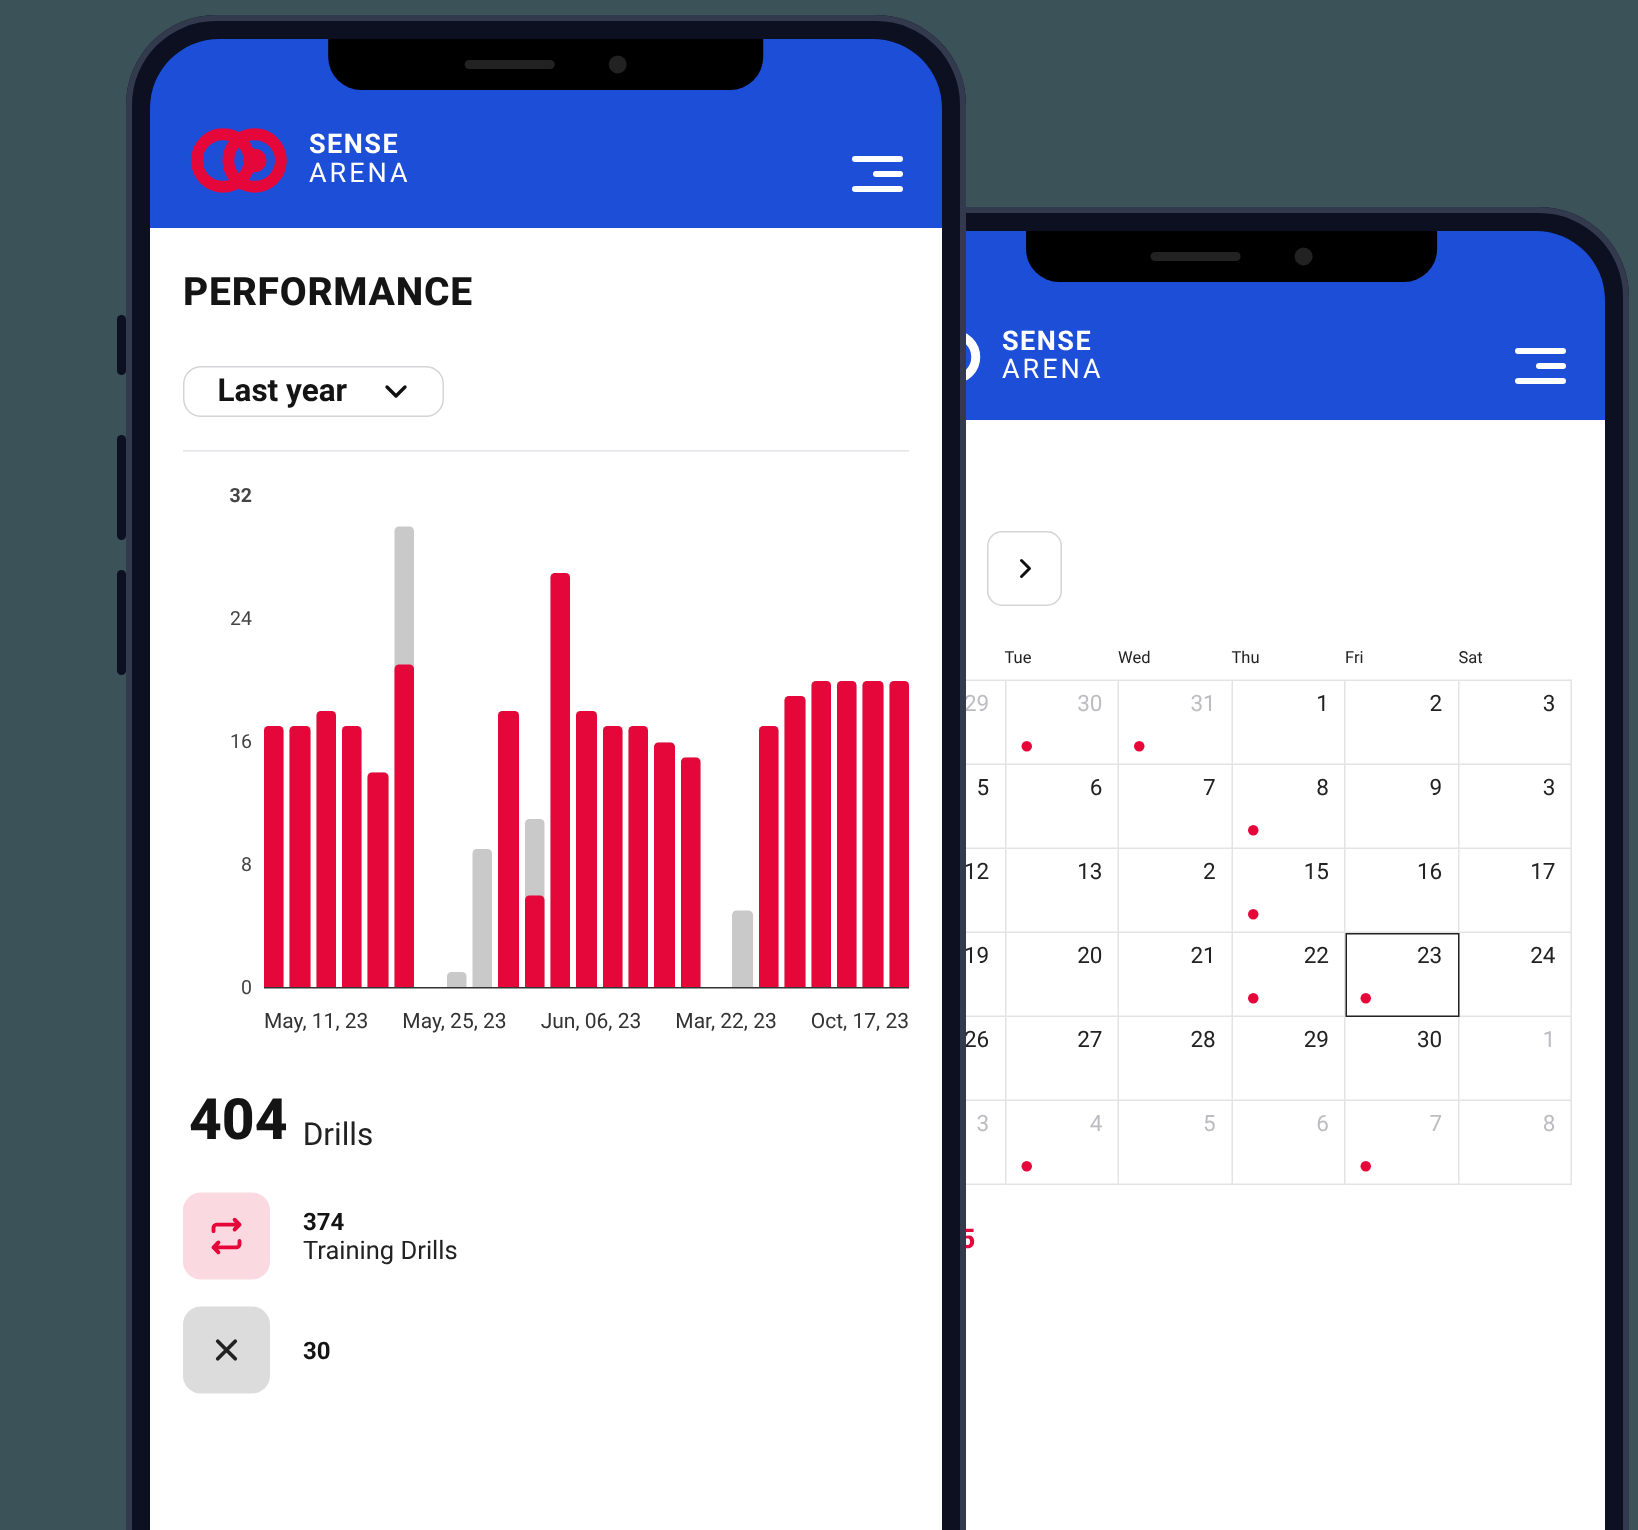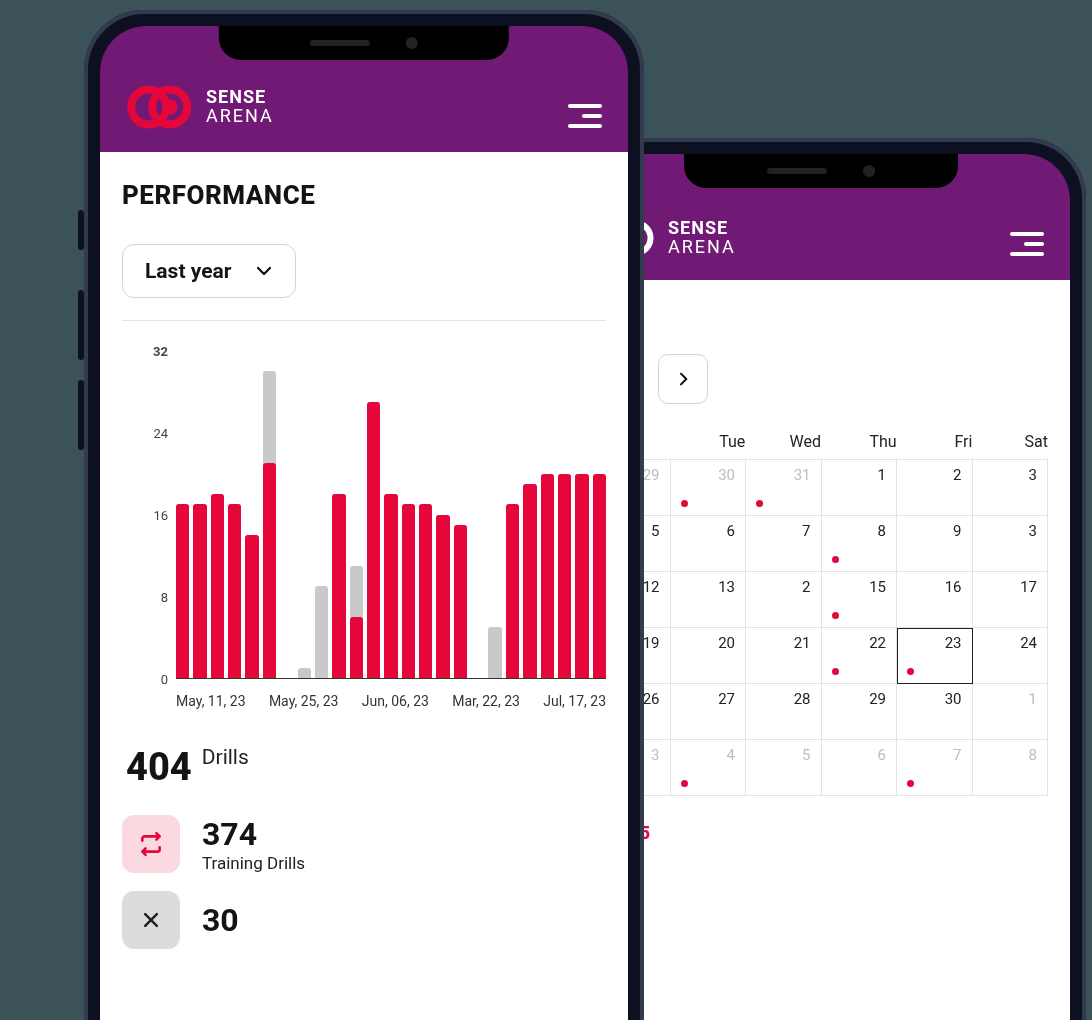--- a/index.html
+++ b/index.html
@@ -80,21 +80,21 @@
   .phone-2 {
     top: 138px;
     left: 556px;
     width: 530px;
     height: 1100px;
     z-index: 2;
   }
 
   
   .app-header {
-    background: #701a75;
+    background: #1d4ed8;
     height: 126px;
     display: flex;
     align-items: flex-end;
     justify-content: space-between;
     padding: 0 26px 22px 26px;
   }
   .logo {
     display: flex;
     align-items: center;
     gap: 10px;
@@ -140,21 +140,21 @@
     font-weight: 800;
     letter-spacing: 0.5px;
     margin-bottom: 34px;
   }
   .dropdown {
     display: inline-flex;
     align-items: center;
     gap: 24px;
     border: 1px solid #d4d4d8;
     border-radius: 12px;
-    padding: 14px 22px;
+    padding: 4px 22px;
     font-size: 21px;
     font-weight: 700;
     cursor: pointer;
   }
   .chev-down {
     width: 18px; height: 18px;
   }
   hr.sep {
     border: none;
     border-top: 1px solid #e4e4e8;
@@ -217,21 +217,21 @@
     height: 24px;
     display: flex;
     justify-content: space-between;
     font-size: 14px;
     color: #333;
     padding-top: 6px;
   }
 
   .big-stat {
     display: flex;
-    align-items: flex-start;
+    align-items: flex-end;
     gap: 10px;
     margin-bottom: 26px;
     margin-left: 4px;
   }
   .big-stat .num {
     font-size: 38px;
     font-weight: 800;
   }
   .big-stat .lbl {
     font-size: 21px;
@@ -248,21 +248,21 @@
     width: 58px;
     height: 58px;
     border-radius: 12px;
     display: flex;
     align-items: center;
     justify-content: center;
   }
   .stat-icon.pink { background: #fbd9e1; color: #e5063a; }
   .stat-icon.grey { background: #dcdcdc; color: #222; }
   .stat-text .n {
-    font-size: 32px;
+    font-size: 16px;
     font-weight: 700;
   }
   .stat-text .l {
     font-size: 17px;
     color: #222;
   }
 
   
   .cal-top-row {
     display: flex;
@@ -279,23 +279,23 @@
     width: 50px; height: 50px;
     border: 1px solid #d4d4d8;
     border-radius: 10px;
     display: flex; align-items: center; justify-content: center;
     cursor: pointer;
     font-size: 20px;
   }
   .cal-head {
     display: grid;
     grid-template-columns: repeat(6, 1fr);
-    font-size: 16px;
+    font-size: 11px;
     color: #222;
-    text-align: right;
+    text-align: left;
     padding: 8px 0;
   }
   .cal-grid {
     display: grid;
     grid-template-columns: repeat(6, 1fr);
     border-top: 1px solid #e3e3e6;
     border-left: 1px solid #e3e3e6;
   }
   .cal-cell {
     position: relative;
@@ -579,21 +579,21 @@
             <div class="bar-slot">
               <div class="bar bg" style="height: 62.5%;"></div>
               <div class="bar fg" style="height: 62.5%;"></div>
             </div>
           </div>
         <div class="x-axis" id="x-axis">
             <span>May, 11, 23</span>
             <span>May, 25, 23</span>
             <span>Jun, 06, 23</span>
             <span>Mar, 22, 23</span>
-            <span>Jul, 17, 23</span>
+            <span>Oct, 17, 23</span>
           </div>
       </div>
 
       <div class="big-stat">
         <span class="num">404</span>
         <span class="lbl">Drills</span>
       </div>
 
       <div class="stat-row">
         <div class="stat-icon pink">

